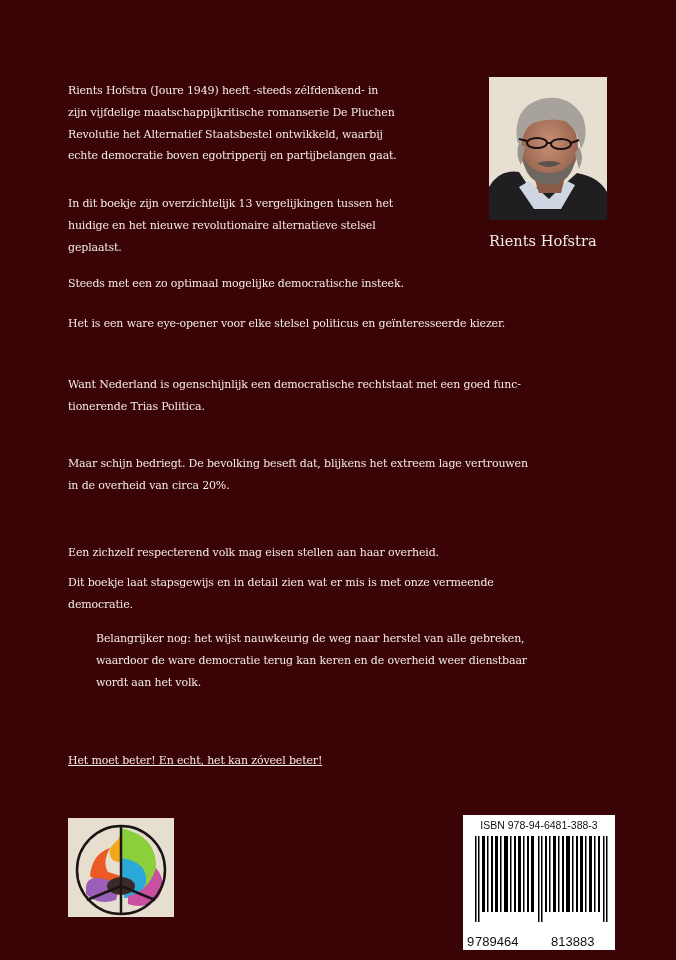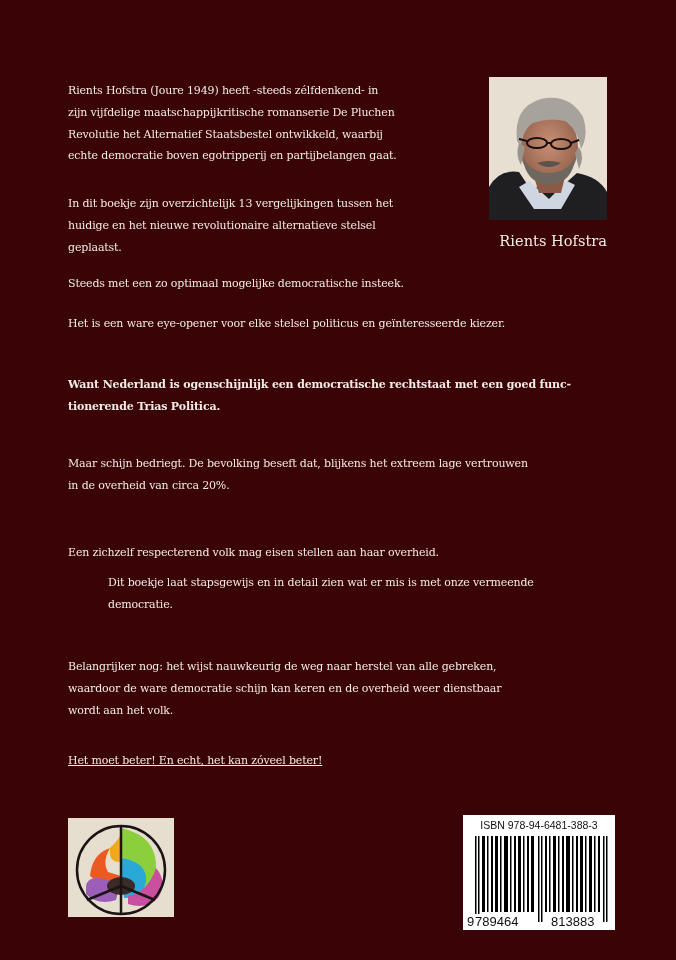--- a/index.html
+++ b/index.html
@@ -18,28 +18,28 @@
     line-height: 21.8px;
     letter-spacing: -0.15px;
   }
   .photo {
     position: absolute; left: 489px; top: 77px; width: 118px; height: 143px;
     background: linear-gradient(180deg, #e9e2d6 0%, #e0d8cb 55%, #cfc5b6 100%);
     overflow: hidden;
   }
   .caption {
     position: absolute; left: 489px; width: 118px; top: 230px;
-    text-align: right; font-size: 14.6px; line-height: 22px;
+    text-align: left; font-size: 14.6px; line-height: 22px;
   }
   .logo {
     position: absolute; left: 68px; top: 818px; width: 106px; height: 99px;
     background: #e6dfcf;
   }
   .barcode {
-    position: absolute; left: 463px; top: 815px; width: 152px; height: 115px;
+    position: absolute; left: 463px; top: 815px; width: 152px; height: 135px;
     background: #ffffff;
   }
   .isbn-label {
     position: absolute; left: 0; right: 0; top: 4px; text-align: center;
     font-family: "Liberation Sans", sans-serif; font-size: 10.5px; color: #111;
   }
   .bars { position: absolute; left: 10px; top: 21px; width: 136px; height: 86px; }
   .digits {
     position: absolute; bottom: 1px; left: 3px; right: 4px;
     font-family: "Liberation Sans", sans-serif; font-size: 13px; color: #111;
@@ -63,42 +63,42 @@
 </p>
 
 <p class="para" style="top:273px;">
   <span>Steeds met een zo optimaal mogelijke democratische insteek.</span>
 </p>
 
 <p class="para" style="top:313px;">
   <span>Het is een ware eye-opener voor elke stelsel politicus en geïnteresseerde kiezer.</span>
 </p>
 
-<p class="para" style="top:374px;font-weight:bold;">
+<p class="para" style="top:374px;">
   <span>Want Nederland is ogenschijnlijk een democratische rechtstaat met een goed func-</span><br>
   <span>tionerende Trias Politica.</span>
 </p>
 
 <p class="para" style="top:453px;">
   <span>Maar schijn bedriegt. De bevolking beseft dat, blijkens het extreem lage vertrouwen</span><br>
   <span>in de overheid van circa 20%.</span>
 </p>
 
 <p class="para" style="top:534px;margin-top:8px;">
   <span>Een zichzelf respecterend volk mag eisen stellen aan haar overheid.</span>
 </p>
 
-<p class="para" style="top:572px;margin-left:40px;">
+<p class="para" style="top:572px;">
   <span>Dit boekje laat stapsgewijs en in detail zien wat er mis is met onze vermeende</span><br>
   <span>democratie.</span>
 </p>
 
-<p class="para" style="top:656px;">
+<p class="para" style="top:628px;margin-left:28px;">
   <span>Belangrijker nog: het wijst nauwkeurig de weg naar herstel van alle gebreken,</span><br>
-  <span>waardoor de ware democratie schijn kan keren en de overheid weer dienstbaar</span><br>
+  <span>waardoor de ware democratie terug kan keren en de overheid weer dienstbaar</span><br>
   <span>wordt aan het volk.</span>
 </p>
 
 <p class="para" style="top:750px;text-decoration:underline;">
   <span>Het moet beter! En echt, het kan zóveel beter!</span>
 </p>
 
 <div class="photo">
   <svg width="118" height="143" viewBox="0 0 118 143">
     <defs>

